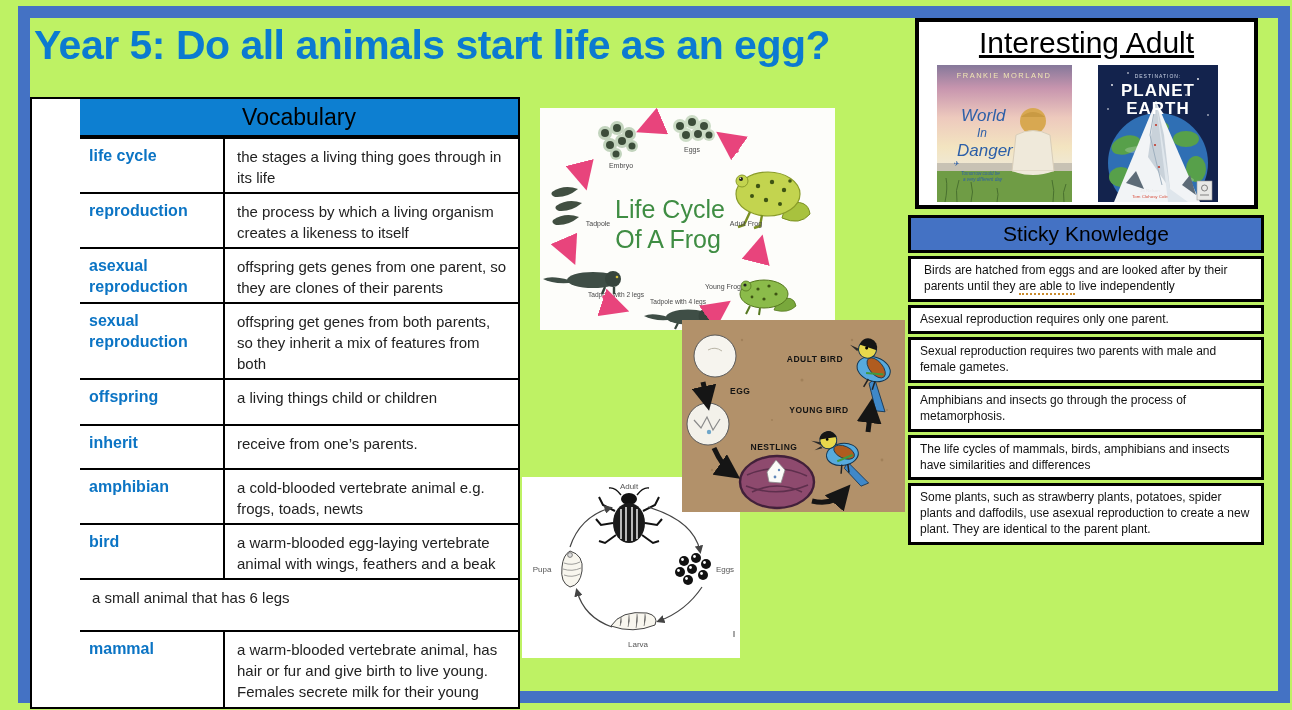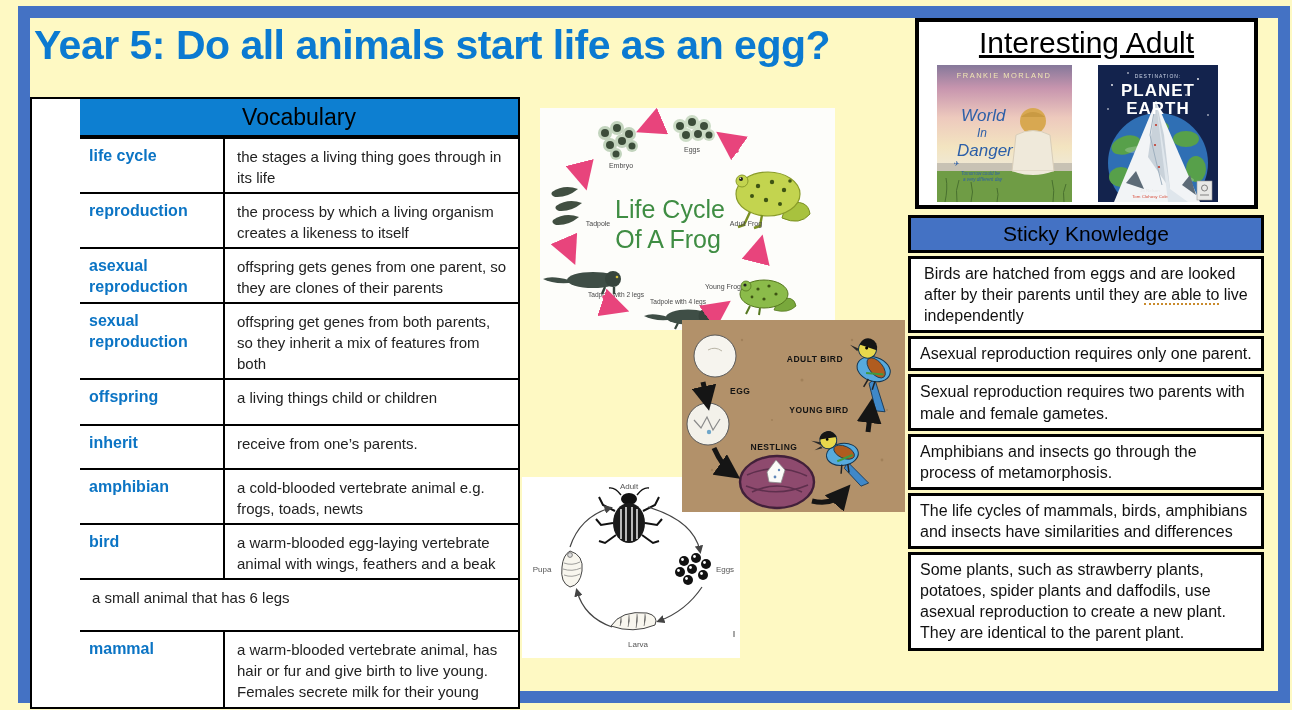--- a/index.html
+++ b/index.html
@@ -1,37 +1,37 @@
 <!DOCTYPE html>
 <html><head>
 <meta charset="utf-8">
 <style>
   html,body{margin:0;padding:0;background:#fff;}
   *{box-sizing:border-box;}
   body{font-family:"Liberation Sans",sans-serif;}
-  #canvas{position:relative;width:1292px;height:710px;background:#fef9c3;overflow:hidden;}
+  #canvas{position:relative;width:1292px;height:710px;background:#bef264;overflow:hidden;}
   .frame{position:absolute;left:18px;top:6px;width:1272px;height:697px;border:12px solid #4472C4;}
   .page-title{position:absolute;left:34px;top:22px;font-size:41px;font-weight:bold;color:#0b7ad1;letter-spacing:-0.5px;white-space:nowrap;}
   
   .vocab{position:absolute;left:30px;top:97px;width:490px;border:2px solid #000;background:#fff;z-index:2;padding-left:48px;}
   .vocab-header{background:#0d7fd1;border-bottom:2px solid #000;height:38px;display:flex;align-items:center;justify-content:center;font-size:23px;color:#000;}
   .vrow{display:flex;border-top:2px solid #000;}
   .vrow:first-of-type{border-top:none;}
   .vterm{width:145px;border-right:2px solid #000;padding:7px 8px 4px 9px;color:#0b74c4;font-weight:bold;font-size:16px;line-height:1.3;}
   .vdef{flex:1;padding:7px 10px 4px 12px;font-size:15px;color:#222;line-height:1.4;}
   
   .img-box{position:absolute;}
   svg text{font-family:"Liberation Sans",sans-serif;}
   
   .books{position:absolute;left:915px;top:18px;width:343px;height:191px;border:4px solid #000;background:#fff;z-index:2;}
   .books-title{text-align:center;font-size:30px;color:#000;text-decoration:underline;margin-top:4px;}
   .covers{display:flex;padding-left:18px;gap:26px;margin-top:5px;align-items:flex-end;}
   .sticky{position:absolute;left:908px;top:215px;width:356px;z-index:2;}
   .sticky-header{border:3px solid #000;background:#4472C4;text-align:center;font-size:21px;color:#000;padding:4px 12px;}
-  .fact{margin-top:3px;border:3px solid #000;background:#fff;padding:4px 9px;font-size:16px;color:#111;line-height:1.32;}
+  .fact{margin-top:3px;border:3px solid #000;background:#fff;padding:4px 9px;font-size:12px;color:#111;line-height:1.32;}
   .fact.first{padding-left:13px;}
   .u-dotted{border-bottom:2px dotted #c98b2d;}
 </style>
 </head>
 <body>
 
 <div id="canvas">
   <div class="frame"></div>
 
   <div class="page-title">Year 5: Do all animals start life as an egg?</div>

